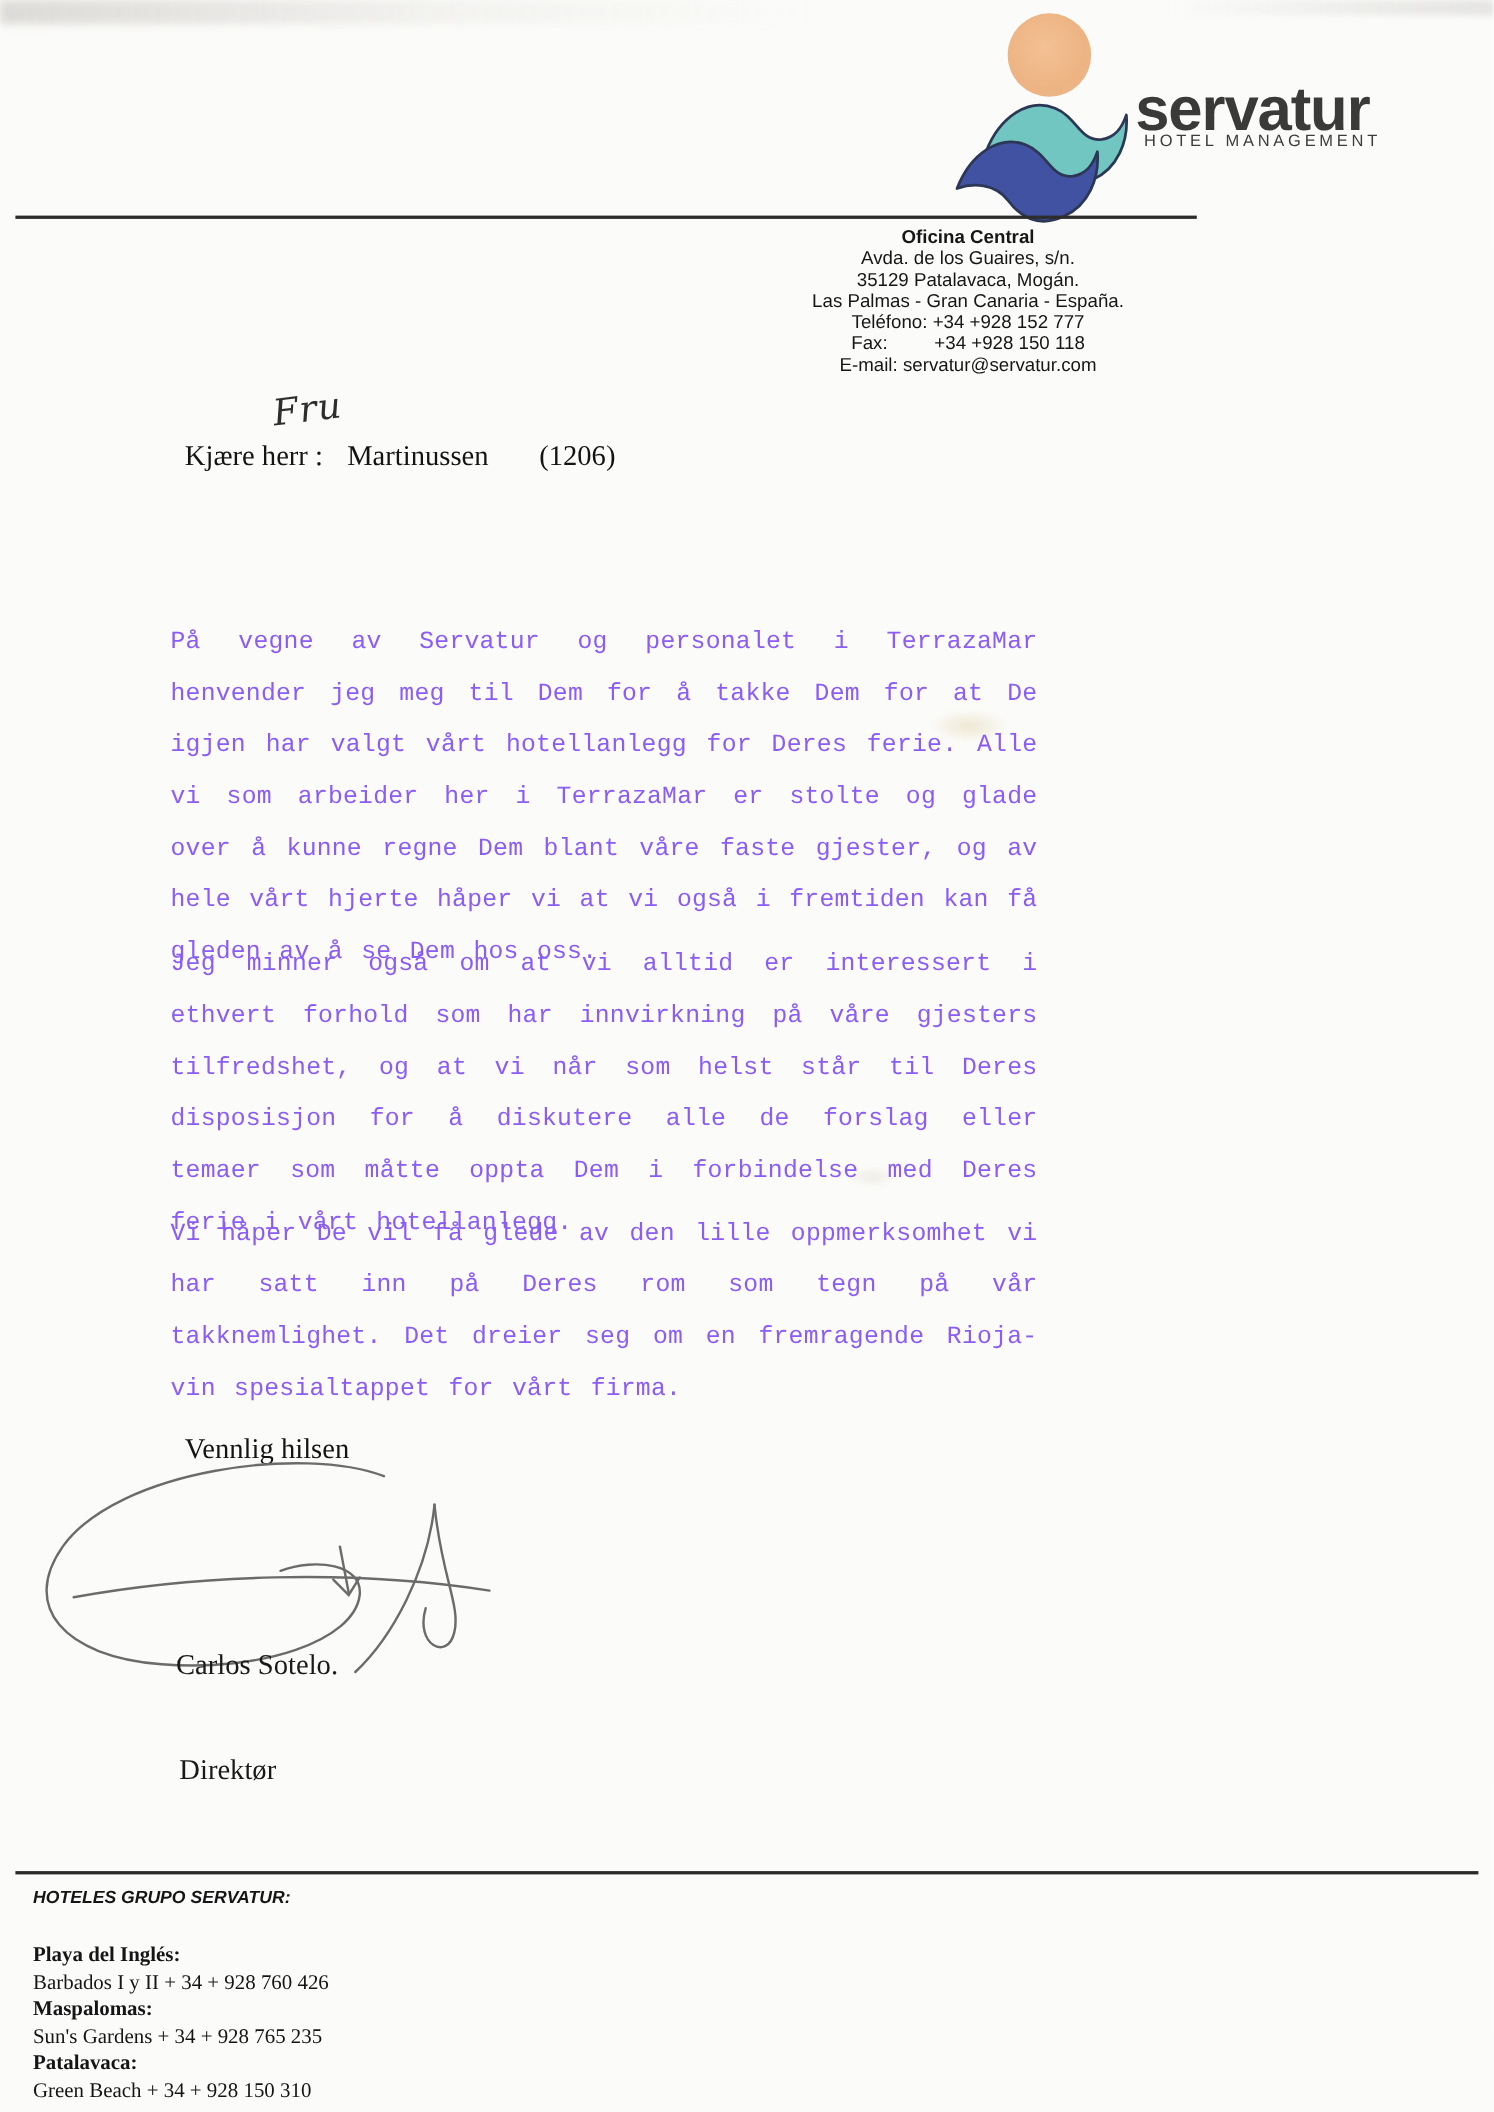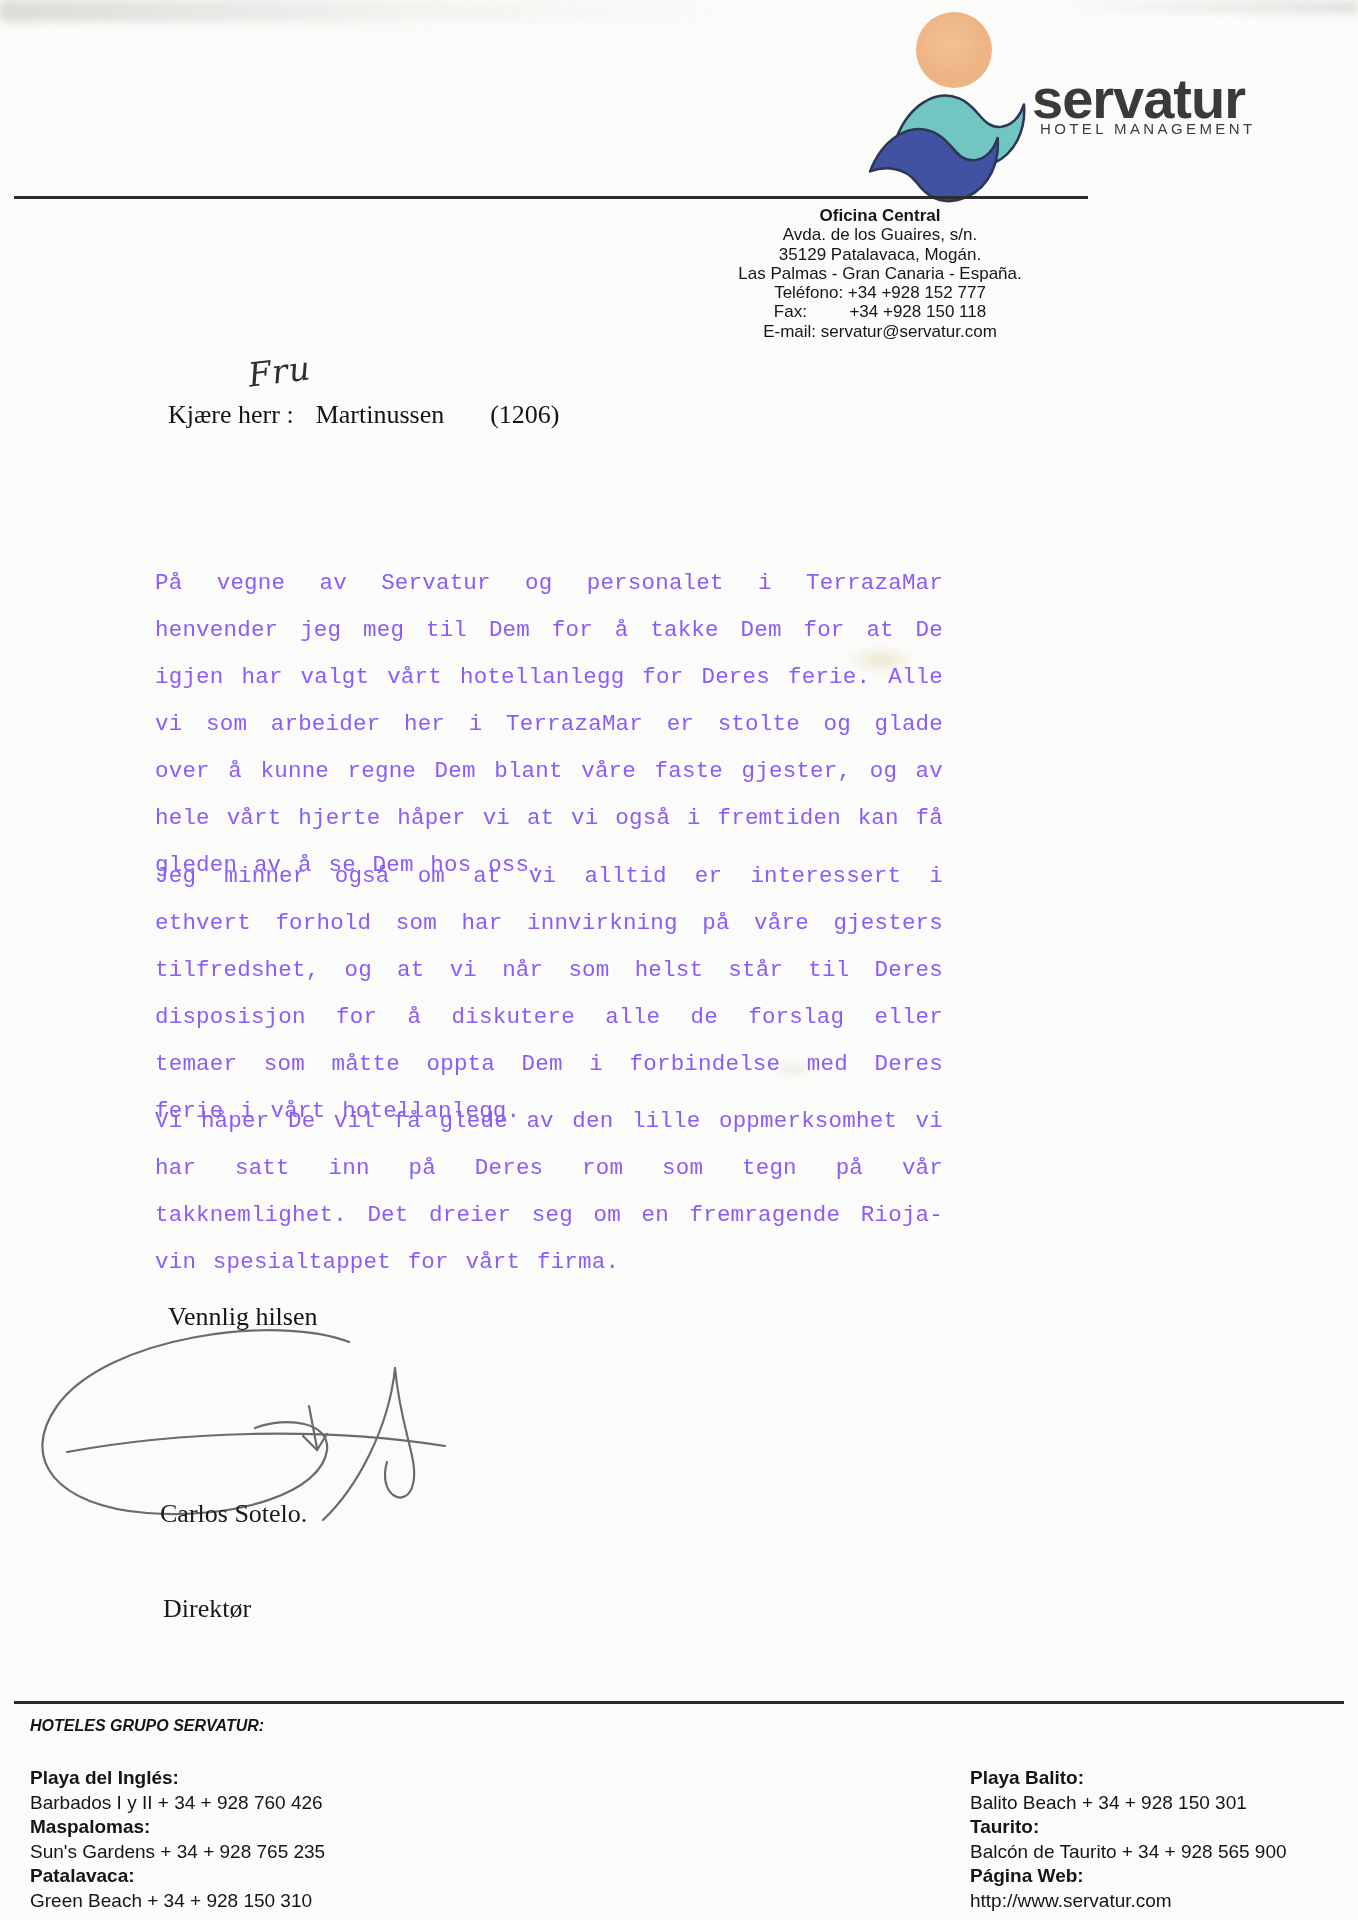--- a/index.html
+++ b/index.html
@@ -56,21 +56,21 @@
     font-size:26px; color:#141414; }
   .signature { left:22px; top:1320px; }
   .signer-name { left:160px; top:1499px; font-family:"Liberation Serif", serif;
     font-size:26px; color:#1a1a1a; }
   .signer-title { left:163px; top:1594px; font-family:"Liberation Serif", serif;
     font-size:26px; color:#1a1a1a; }
 
   
   .footer-rule { left:14px; top:1701px; width:1330px; height:3px; background:#2a2a2a; }
   .footer-heading { left:30px; top:1717px; font-size:16px; font-weight:bold; color:#151515;font-style:italic; }
-  .fcol { top:1766px; font-size:19px; line-height:24.6px; color:#151515; }
+  .fcol { top:1766px; font-size:19px; line-height:24.6px; color:#151515;font-family:Liberation Serif, serif; }
   .fcol1 { left:30px; } .fcol2 { left:490px; } .fcol3 { left:970px; }
   .f-line { white-space:pre; }
   .f-bold { font-weight:bold; }
 </style>
 </head>
 <body>
 
 <div class="page">
 
   <div class="abs smudge-top"></div>
@@ -127,22 +127,14 @@
   <div class="abs fcol fcol1">
     <div class="f-line f-bold">Playa del Inglés:</div>
     <div class="f-line">Barbados I y II + 34 + 928 760 426</div>
     <div class="f-line f-bold">Maspalomas:</div>
     <div class="f-line">Sun's Gardens + 34 + 928 765 235</div>
     <div class="f-line f-bold">Patalavaca:</div>
     <div class="f-line">Green Beach + 34 + 928 150 310</div>
   </div>
 
 
-  <div class="abs fcol fcol3">
-    <div class="f-line f-bold">Playa Balito:</div>
-    <div class="f-line">Balito Beach + 34 + 928 150 301</div>
-    <div class="f-line f-bold">Taurito:</div>
-    <div class="f-line">Balcón de Taurito + 34 + 928 565 900</div>
-    <div class="f-line f-bold">Página Web:</div>
-    <div class="f-line">http://www.servatur.com</div>
-  </div>
 
 </div>
 
 </body></html>

